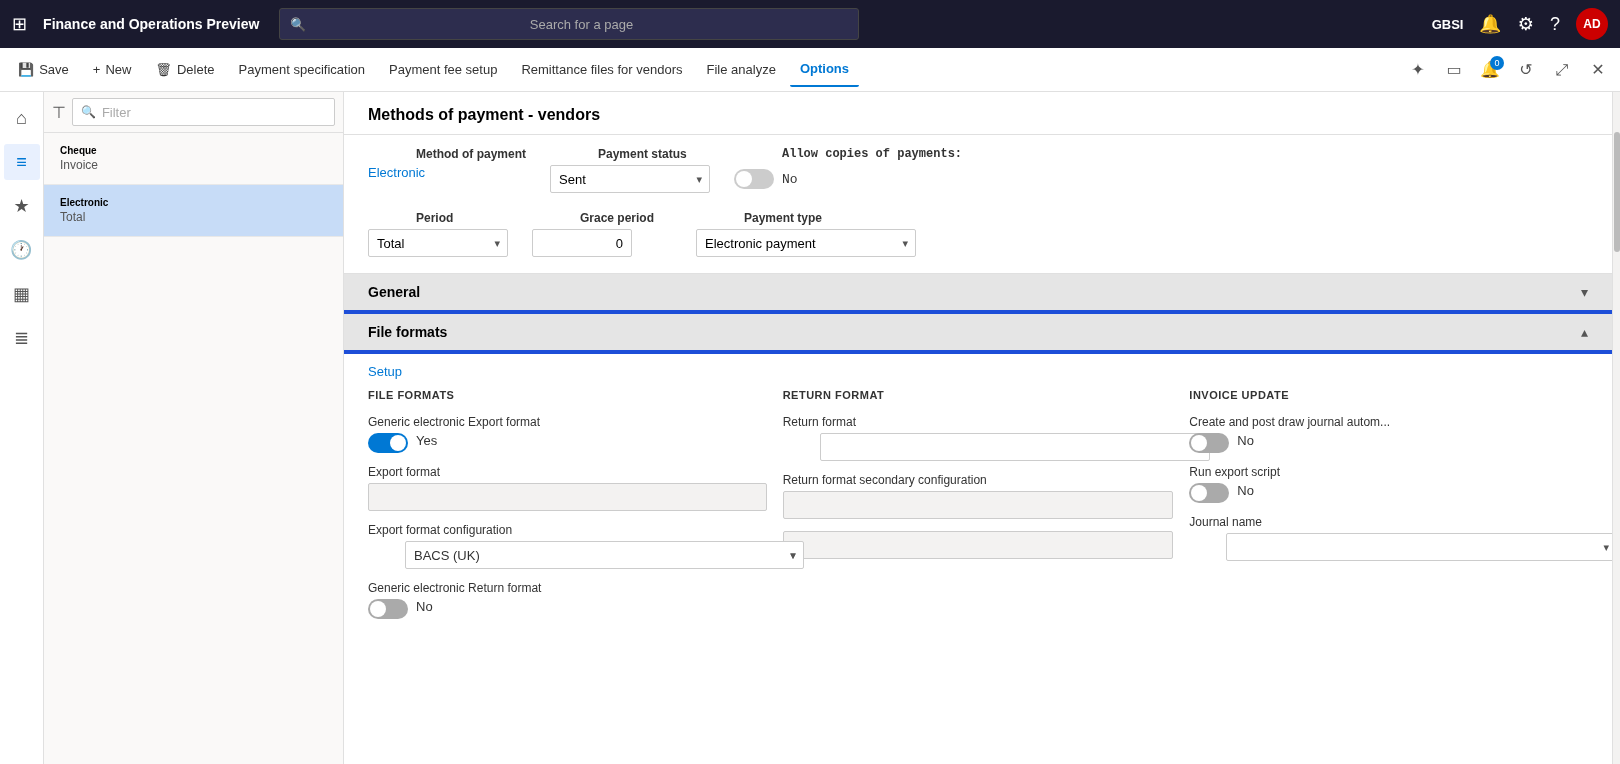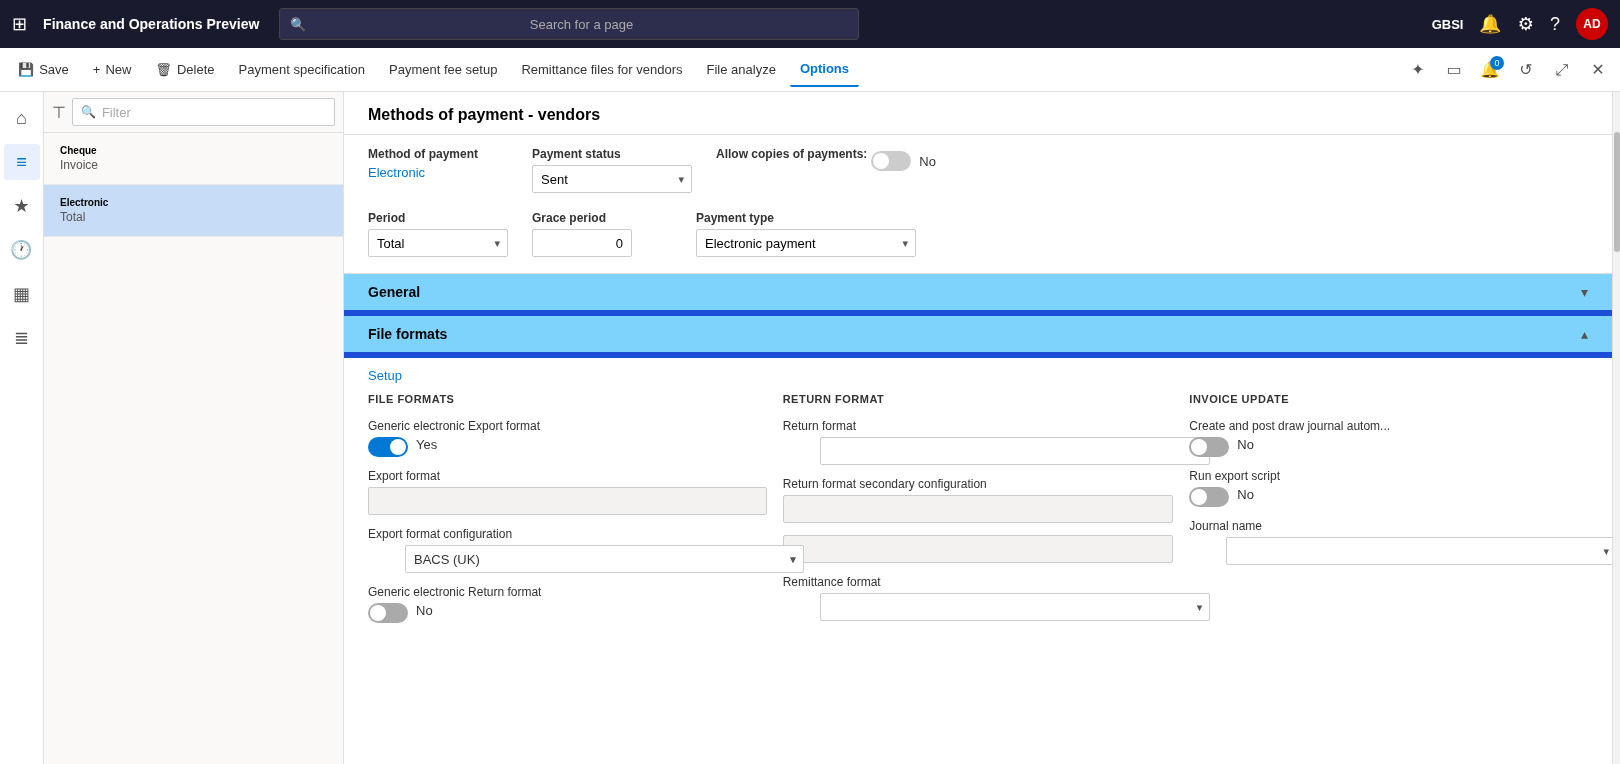--- a/index.html
+++ b/index.html
@@ -190,21 +190,21 @@
 
     
     .fields-row {
       display: flex;
       gap: 24px;
       padding: 12px 24px 6px 24px;
       align-items: flex-start;
       flex-wrap: wrap;
     }
     .field-group { display: flex; flex-direction: column; gap: 4px; min-width: 140px; }
-    .field-label { font-size: 12px; color: #333; font-weight: 600; }
+    .field-label { font-size: 12px; color: #333; font-weight: 600; margin-left: 48px; }
     .field-value { font-size: 13px; color: #0078d4; cursor: pointer; }
     .field-input {
       border: 1px solid #ccc;
       border-radius: 2px;
       padding: 4px 8px;
       font-size: 13px;
       background: #fff;
       height: 28px;
       min-width: 200px;
     }
@@ -260,23 +260,23 @@
       transition: left 0.2s;
     }
     .toggle-label { font-size: 13px; color: #333; }
 
     
     .section-header {
       display: flex;
       align-items: flex-start;
       justify-content: space-between;
       padding: 10px 24px;
-      background: #7dd3fc;
+      background: #e5e5e5;
       border-top: 1px solid #e0e0e0;
-      border-bottom: 6px solid #1d4ed8;
+      border-bottom: 4px solid #1d4ed8;
       cursor: pointer;
     }
     .section-header h3 { font-size: 14px; font-weight: 600; color: #000; }
     .section-chevron { font-size: 14px; color: #555; }
 
     
     .file-formats-section {
       padding: 0;
     }
     .setup-link {
@@ -385,21 +385,21 @@
     .scroll-thumb {
       width: 6px;
       height: 120px;
       background: #bbb;
       border-radius: 3px;
       position: absolute;
       top: 40px;
       left: 1px;
     }
 
-    .allow-copies { display: flex; flex-direction: row; gap: 4px; }
+    .allow-copies { display: flex; flex-direction: column; gap: 4px; font-family: Liberation Mono, monospace; }
     .allow-copies .field-label { font-size: 12px; color: #333; font-weight: 600; }
 
     .grace-input {
       border: 1px solid #ccc;
       border-radius: 2px;
       height: 28px;
       background: #fff;
       width: 100px;
       padding: 0 8px;
       font-size: 13px;
@@ -614,28 +614,20 @@
 
           <div class="ff-field-group">
             <div class="ff-label">Return format secondary configuration</div>
             <input type="text" class="ff-input" value="" style="">
           </div>
 
           <div class="ff-field-group">
             <input type="text" class="ff-input" value="" style="">
           </div>
 
-          <div class="ff-field-group">
-            <div class="ff-label">Remittance format</div>
-            <div class="ff-select-wrapper">
-              <select class="ff-select">
-                <option value=""></option>
-              </select>
-            </div>
-          </div>
         </div>
 
         <div class="ff-col">
           <div class="ff-col-header">INVOICE UPDATE</div>
 
           <div class="ff-field-group">
             <div class="ff-label">Create and post draw journal autom...</div>
             <div class="ff-toggle">
               <div class="ff-toggle-switch off"></div>
               <span class="ff-toggle-label">No</span>

